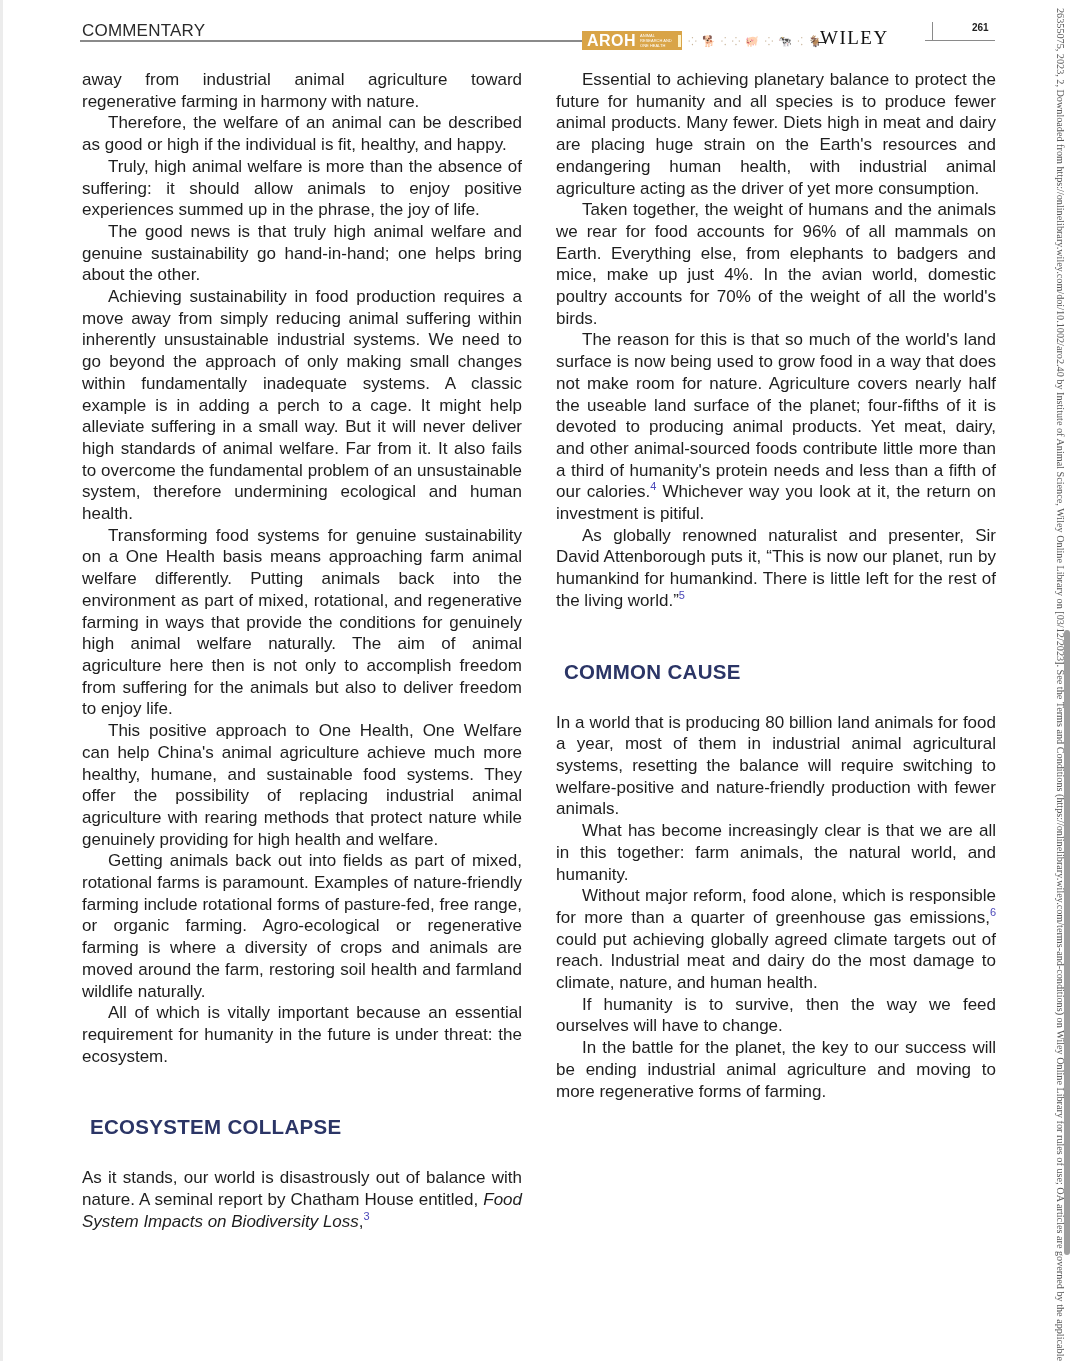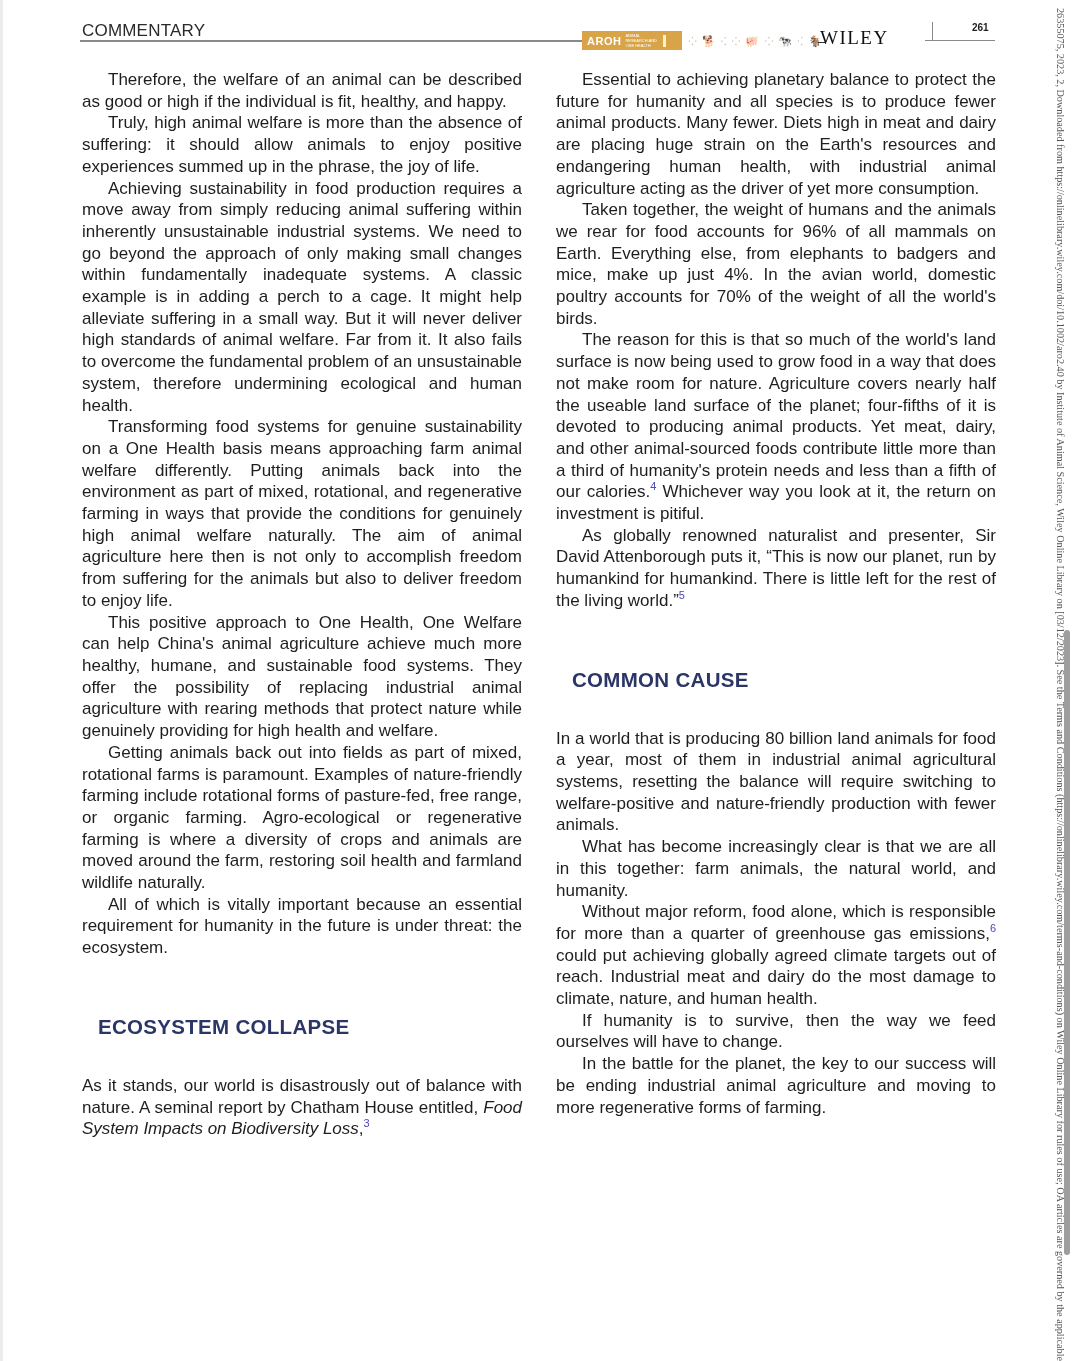--- a/index.html
+++ b/index.html
@@ -23,21 +23,21 @@
   .head-tick {
     position: absolute; left: 932px; top: 22px; width: 1px; height: 19px; background: #8a8a8a;
   }
   .page-number {
     position: absolute; left: 972px; top: 22px; font-size: 10px; font-weight: bold; color: #222;
   }
   .banner {
     position: absolute; left: 582px; top: 31px; width: 100px; height: 19px;
     background: #d9a447; display: flex; align-items: center;
   }
-  .banner .aroh { color: #fff; font-weight: bold; font-size: 11px; margin-left: 5px; letter-spacing: 0.5px; }
+  .banner .aroh { color: #fff; font-weight: bold; font-size: 16px; margin-left: 5px; letter-spacing: 0.5px; }
   .banner .sub { color: #fff; font-size: 4px; line-height: 5px; margin-left: 4px; width: 34px; }
   .banner .bar { width: 3px; height: 12px; background: #fff3c8; margin-left: 4px; }
   .animals {
     position: absolute; left: 688px; top: 32px; width: 138px; height: 18px;
     font-size: 11px; line-height: 18px; color: #333; letter-spacing: 1px; white-space: nowrap; overflow: hidden;
   }
   .animals .light { color: #c9b59a; }
   .wiley {
     position: absolute; left: 820px; top: 27px;
     font-family: "Liberation Serif", serif; font-size: 19px; letter-spacing: 1.5px; color: #111;
@@ -46,21 +46,21 @@
 
   .col {
     position: absolute; top: 69px; width: 440px;
     font-size: 17px; line-height: 21.7px; text-align: justify;
   }
   .col-left { left: 82px; }
   .col-right { left: 556px; }
   .col p { margin: 0; text-indent: 26px; }
   .col p.noindent { text-indent: 0; }
   .col h2 {
-    margin: 16px; font-size: 20.5px; font-weight: bold; color: #2b3566; letter-spacing: 0.3px;
+    margin: 8px; font-size: 20.5px; font-weight: bold; color: #2b3566; letter-spacing: 0.3px;
     line-height: 24px;
   }
   .col sup { color: #4a47b8; font-size: 11px; line-height: 0; }
   .col em { font-style: italic; }
 
   .side-note {
     position: absolute; left: 1052px; top: 8px;
     width: 1350px; height: 16px;
     transform-origin: 0 0; transform: rotate(90deg) translate(0, -16px);
     font-family: "Liberation Serif", serif; font-size: 10.2px; line-height: 16px; color: #555; white-space: nowrap;
@@ -85,22 +85,24 @@
   <span class="bar"></span>
 </div>
 <div class="animals"><span class="light">⁘ </span>🐕<span class="light"> ⁖ ⁘ </span>🐖<span class="light"> ⁘ </span>🐄<span class="light"> ⁖ </span>🐐<span class="light"> ⁘ </span>🐑</div>
 <div class="wiley-dash"></div>
 <div class="wiley">WILEY</div>
 <div class="head-rule-right"></div>
 <div class="head-tick"></div>
 <div class="page-number">261</div>
 
 <div class="col col-left">
+  <p class="noindent">away from industrial animal agriculture toward regenerative farming in harmony with nature.</p>
   <p>Therefore, the welfare of an animal can be described as good or high if the individual is fit, healthy, and happy.</p>
   <p>Truly, high animal welfare is more than the absence of suffering: it should allow animals to enjoy positive experiences summed up in the phrase, the joy of life.</p>
+  <p>The good news is that truly high animal welfare and genuine sustainability go hand-in-hand; one helps bring about the other.</p>
   <p>Achieving sustainability in food production requires a move away from simply reducing animal suffering within inherently unsustainable industrial systems. We need to go beyond the approach of only making small changes within fundamentally inadequate systems. A classic example is in adding a perch to a cage. It might help alleviate suffering in a small way. But it will never deliver high standards of animal welfare. Far from it. It also fails to overcome the fundamental problem of an unsustainable system, therefore undermining ecological and human health.</p>
   <p>Transforming food systems for genuine sustainability on a One Health basis means approaching farm animal welfare differently. Putting animals back into the environment as part of mixed, rotational, and regenerative farming in ways that provide the conditions for genuinely high animal welfare naturally. The aim of animal agriculture here then is not only to accomplish freedom from suffering for the animals but also to deliver freedom to enjoy life.</p>
   <p>This positive approach to One Health, One Welfare can help China's animal agriculture achieve much more healthy, humane, and sustainable food systems. They offer the possibility of replacing industrial animal agriculture with rearing methods that protect nature while genuinely providing for high health and welfare.</p>
   <p>Getting animals back out into fields as part of mixed, rotational farms is paramount. Examples of nature-friendly farming include rotational forms of pasture-fed, free range, or organic farming. Agro-ecological or regenerative farming is where a diversity of crops and animals are moved around the farm, restoring soil health and farmland wildlife naturally.</p>
   <p>All of which is vitally important because an essential requirement for humanity in the future is under threat: the ecosystem.</p>
   <div style="height:40px"></div>
   <h2>ECOSYSTEM COLLAPSE</h2>
   <div style="height:20px"></div>
   <p class="noindent"><span>As it stands, our world is disastrously out of balance with nature. A seminal report by Chatham House entitled, </span><em>Food System Impacts on Biodiversity Loss</em><span>,</span><sup>3</sup></p>
 </div>

